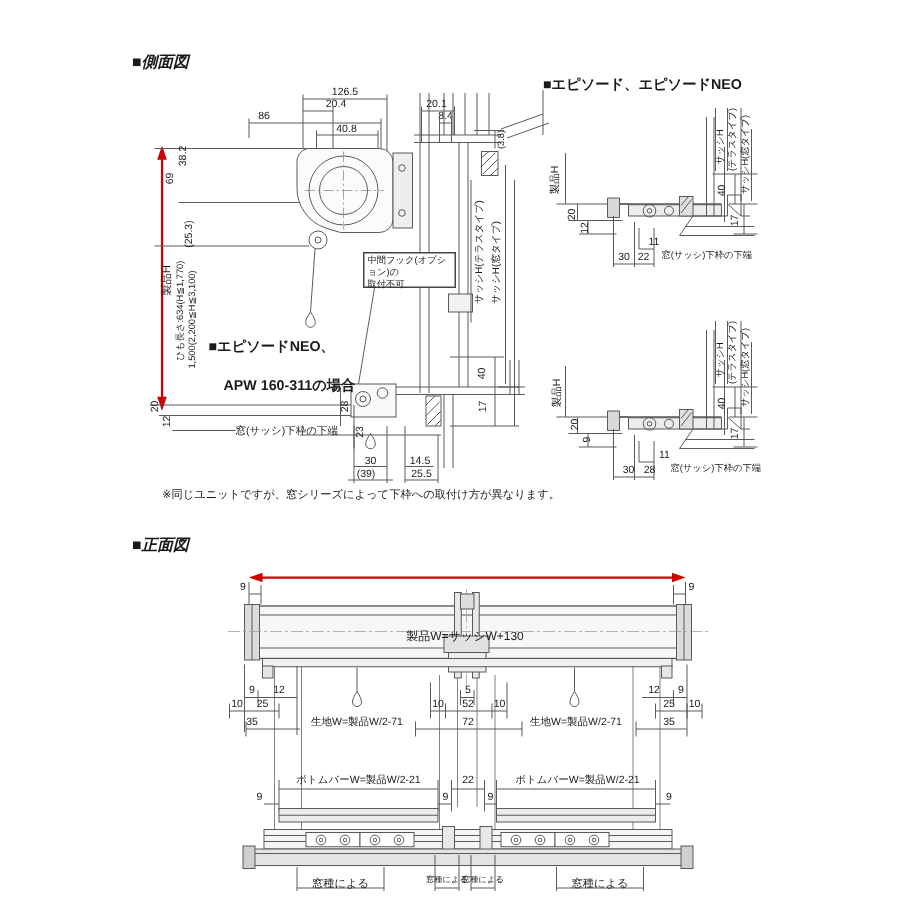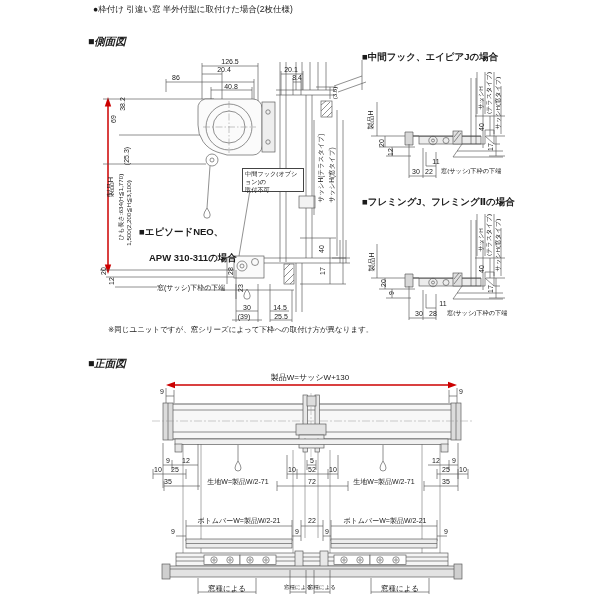--- a/index.html
+++ b/index.html
@@ -6,21 +6,21 @@
   .canvas{position:relative;width:600px;height:600px;background:#ffffff;overflow:hidden;
           font-family:"Liberation Sans","DejaVu Sans",sans-serif;color:#1a1a1a;}
   svg{position:absolute;left:0;top:0;}
   .lb{position:absolute;white-space:nowrap;transform:translate(-50%,-50%);line-height:1.05;color:#1a1a1a;}
   .lf{transform:translate(0,-50%);}            
   .rot{transform:translate(-50%,-50%) rotate(-90deg);}
   .d{font-size:7px;}
   .d6{font-size:6.2px;}
   .d65{font-size:6.5px;}
   .d75{font-size:7.5px;}
-  .d8{font-size:8px;}
+  .d8{font-size:8px;margin-top:47px;}
   .hd{font-size:8.5px;}
   .ttl{font-size:10.5px;font-weight:bold;font-style:italic;}
   .st{font-size:9.5px;font-weight:bold;}
   .box{position:absolute;border:0.6px solid #444;background:#fff;font-size:6.2px;padding:1px 2px;line-height:1.25;}
 </style>
 </head>
 <body>
 
 <div class="canvas">
 
@@ -334,21 +334,20 @@
         <line x1="290" y1="592" x2="306" y2="592"></line>
     <line x1="314" y1="570" x2="314" y2="594"></line>
         <line x1="330" y1="570" x2="330" y2="594"></line>
         <line x1="314" y1="592" x2="330" y2="592"></line>
     <line x1="371" y1="578" x2="371" y2="594"></line>
         <line x1="429" y1="578" x2="429" y2="594"></line>
         <line x1="371" y1="592" x2="429" y2="592"></line>
   </g>
 </svg>
 
-<span class="lb lf hd" style="left:93px;top:9px">●枠付け 引違い窓 半外付型に取付けた場合(2枚仕様)</span>
 <span class="lb lf ttl" style="left:88px;top:42px">■側面図</span>
 
 <span class="lb d" style="left:230px;top:62px">126.5</span>
 <span class="lb d" style="left:224px;top:70px">20.4</span>
 <span class="lb d" style="left:291px;top:70px">20.1</span>
 <span class="lb d" style="left:176px;top:78px">86</span>
 <span class="lb d" style="left:297px;top:78px">8.4</span>
 <span class="lb d" style="left:231px;top:87px">40.8</span>
 <span class="lb d6 rot" style="left:335px;top:93px">(3.8)</span>
 <span class="lb d rot" style="left:123px;top:104px">38.2</span>
@@ -363,45 +362,44 @@
 <div class="box" style="left:242px;top:168px;width:56px;height:20px">
   <div>中間フック(オプション)の</div>
   <div>取付不可</div>
 </div>
 
 <span class="lb d65 rot" style="left:321px;top:168px">サッシH(テラスタイプ)</span>
 <span class="lb d65 rot" style="left:332px;top:175px">サッシH(窓タイプ)</span>
 <span class="lb d rot" style="left:322px;top:249px">40</span>
 <span class="lb d rot" style="left:323px;top:271px">17</span>
 <span class="lb lf st" style="left:139px;top:232px">■エピソードNEO、</span>
-<span class="lb lf st" style="left:149px;top:258px">APW 310-311の場合</span>
+<span class="lb lf st" style="left:149px;top:258px">APW 160-311の場合</span>
 <span class="lb lf d" style="left:157px;top:288px">窓(サッシ)下枠の下端</span>
 <span class="lb d rot" style="left:231px;top:271px">28</span>
 <span class="lb d rot" style="left:241px;top:288px">23</span>
 <span class="lb d" style="left:247px;top:308px">30</span>
 <span class="lb d" style="left:244px;top:317px">(39)</span>
 <span class="lb d" style="left:280px;top:308px">14.5</span>
 <span class="lb d" style="left:281px;top:317px">25.5</span>
 <span class="lb lf d75" style="left:108px;top:330px">※同じユニットですが、窓シリーズによって下枠への取付け方が異なります。</span>
 
-<span class="lb lf st" style="left:362px;top:57px">■中間フック、エイピアJの場合</span>
+<span class="lb lf st" style="left:362px;top:57px">■エピソード、エピソードNEO</span>
 <span class="lb d rot" style="left:371px;top:120px">製品H</span>
 <span class="lb d rot" style="left:382px;top:143px">20</span>
 <span class="lb d rot" style="left:391px;top:152px">12</span>
 <span class="lb d6 rot" style="left:481px;top:98px">サッシH</span>
 <span class="lb d6 rot" style="left:489px;top:93px">(テラスタイプ)</span>
 <span class="lb d6 rot" style="left:498px;top:103px">サッシH(窓タイプ)</span>
 <span class="lb d rot" style="left:482px;top:127px">40</span>
 <span class="lb d rot" style="left:491px;top:147px">17</span>
 <span class="lb d" style="left:436px;top:162px">11</span>
 <span class="lb d" style="left:416px;top:172px">30</span>
 <span class="lb d" style="left:429px;top:172px">22</span>
 <span class="lb lf d6" style="left:441px;top:171px">窓(サッシ)下枠の下端</span>
 
-<span class="lb lf st" style="left:362px;top:202px">■フレミングJ、フレミングⅡの場合</span>
 <span class="lb d rot" style="left:372px;top:262px">製品H</span>
 <span class="lb d rot" style="left:384px;top:283px">20</span>
 <span class="lb d rot" style="left:392px;top:293px">9</span>
 <span class="lb d6 rot" style="left:481px;top:240px">サッシH</span>
 <span class="lb d6 rot" style="left:489px;top:235px">(テラスタイプ)</span>
 <span class="lb d6 rot" style="left:498px;top:245px">サッシH(窓タイプ)</span>
 <span class="lb d rot" style="left:482px;top:269px">40</span>
 <span class="lb d rot" style="left:491px;top:289px">17</span>
 <span class="lb d" style="left:443px;top:304px">11</span>
 <span class="lb d" style="left:419px;top:314px">30</span>

